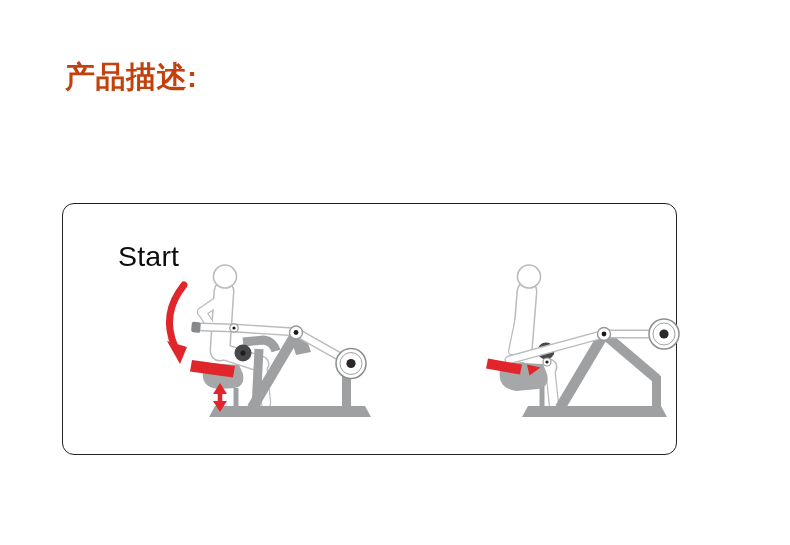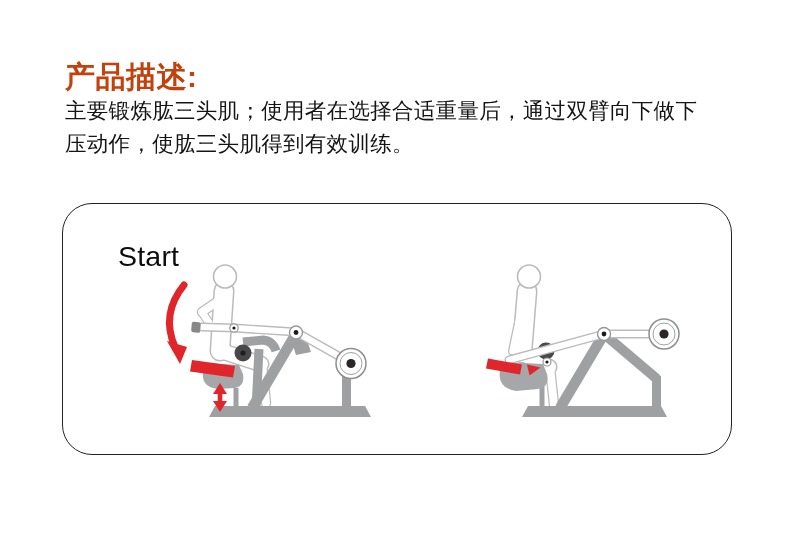--- a/index.html
+++ b/index.html
@@ -19,23 +19,23 @@
     position:absolute;left:65px;top:57px;
     font-size:30px;font-weight:700;color:#c2410c;
     letter-spacing:0.5px;
   }
   .desc{
     position:absolute;left:65px;top:95px;width:672px;
     font-size:21.5px;line-height:33px;color:#141414;
     letter-spacing:0.3px;
   }
   .panel{
-    position:absolute;left:62px;top:203px;width:670px;height:252px;
+    position:absolute;left:62px;top:203px;width:615px;height:252px;
     border:1.5px solid var(--panel-border);
-    border-radius:30px;background:#fff;text-decoration:underline;
+    border-radius:12px;background:#fff;text-decoration:underline;
   }
   .fig-label{
     position:absolute;top:36px;
     font-size:28.5px;font-weight:500;color:var(--ink);
     letter-spacing:0.2px;
   }
   .fig-label.start{left:55px;}
   .fig-label.finish{left:352px;}
   .diagram-svg{position:absolute;left:0;top:0;width:668px;height:249px;}
 
@@ -49,24 +49,20 @@
   .red{fill:var(--red);}
   .red-stroke{stroke:var(--red);fill:none;}
 </style>
 </head>
 <body>
 
 <div class="root">
 
   <div class="title">产品描述:</div>
 
-  <div class="desc">
-    <div>主要锻炼肱三头肌；使用者在选择合适重量后，通过双臂向下做下</div>
-    <div>压动作，使肱三头肌得到有效训练。</div>
-  </div>
 
   <div class="panel">
 
     <svg class="diagram-svg" viewBox="0 0 668 249" aria-hidden="true">
 
       <g>
 
         <g>
           <path class="cap-o" d="M161,87 L157,147" stroke-width="21"></path>
           <path class="cap-o" d="M158,95 L139,108" stroke-width="10.5"></path>

